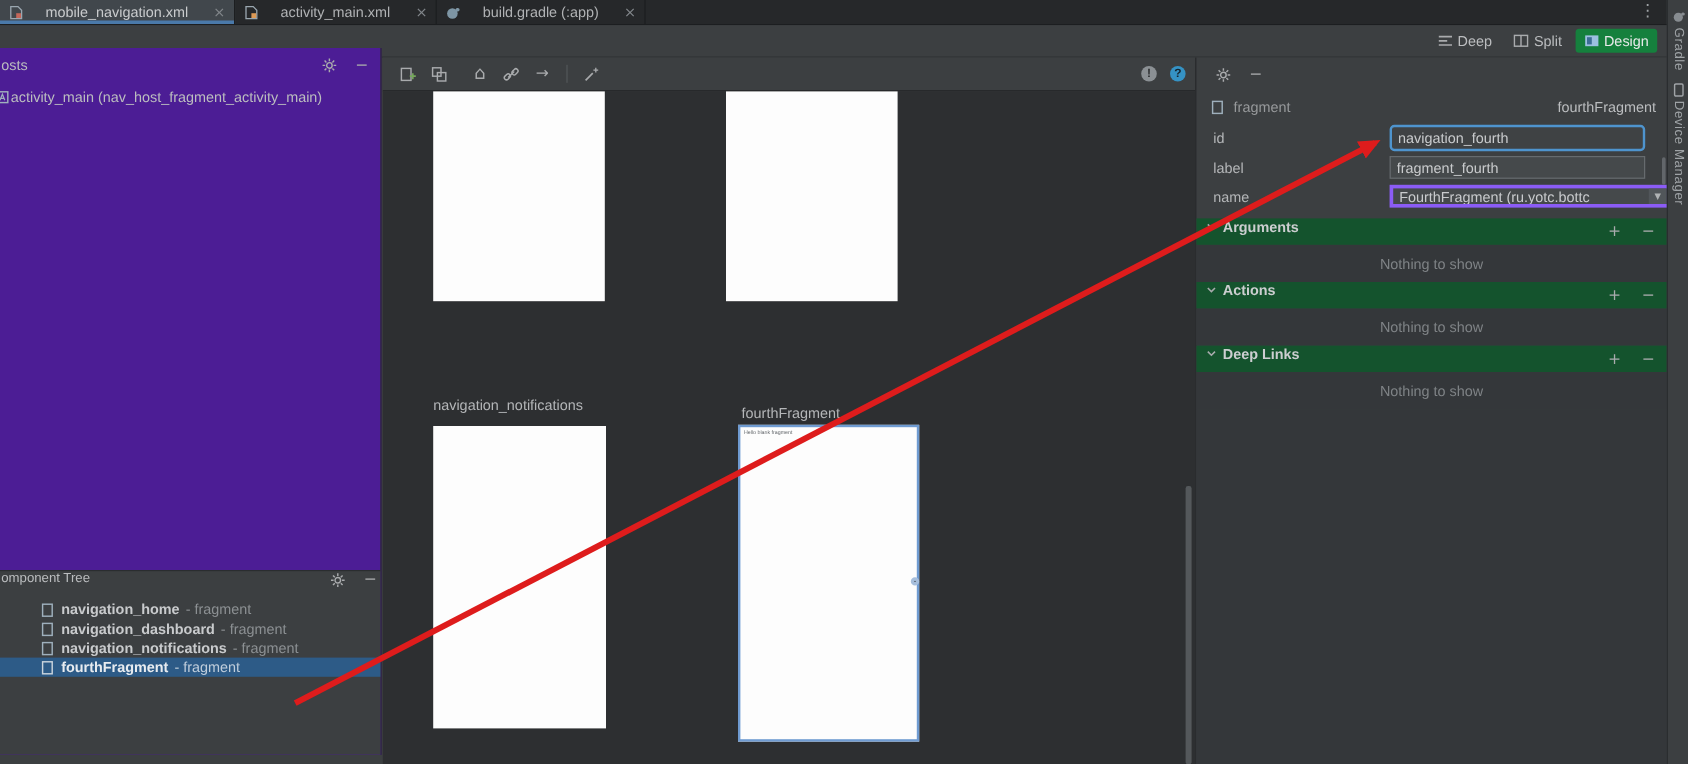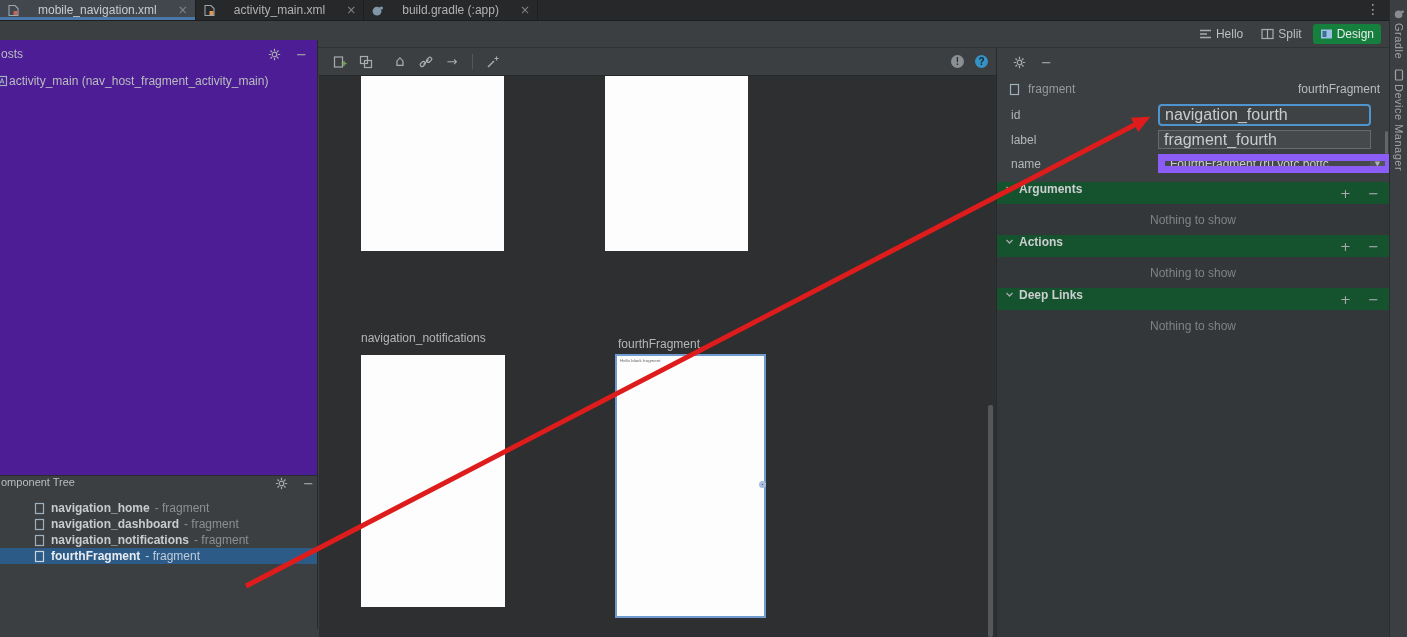--- a/index.html
+++ b/index.html
@@ -74,24 +74,24 @@
     border-left:1px solid #27292b;display:flex;flex-direction:column}
   .attrs-h{height:28px;display:flex;align-items:center;padding:0 8px 0 15px;flex:none}
   .attr-row{position:relative;flex:none}
   .row-frag{height:26px;display:flex;align-items:center;padding:0 9px 0 12px}
   .frag-type{color:#97999b;margin-left:6px}
   .frag-val{margin-left:auto;color:#bbbdbf}
   .f-row26{height:26px}
   .f-row24{height:24px}
   .f-label{position:absolute;left:14px;top:50%;transform:translateY(-50%);color:#b4b6b8}
   .f-input{position:absolute;left:161px;width:213px;background:#45494b;border:1px solid #666b6e;
-    color:#c9cbcd;font-family:"Liberation Sans",sans-serif;font-size:16px;padding:0 5px;outline:none}
+    color:#c9cbcd;font-family:"Liberation Sans",sans-serif;font-size:12px;padding:0 5px;outline:none}
   .f-input.plain{top:2px;height:19px}
   .f-input.focus{top:2px;height:22px;border:2px solid #4e94ce;border-radius:4px;background:#3f4244}
-  .combo{position:absolute;left:161px;top:2px;width:234px;height:19px;background:#45494b;border:7px solid #8b5cf6;
+  .combo{position:absolute;left:161px;top:2px;width:234px;height:19px;background:#45494b;border:3px solid #8b5cf6;
     display:flex;align-items:center;padding-left:5px;color:#c9cbcd;white-space:nowrap;overflow:hidden}
   .combo-text{flex:1 1 auto;overflow:hidden}
   .combo-arrow{flex:none;width:15px;height:100%;display:flex;align-items:center;justify-content:center;
     font-size:7px;color:#b0b3b5;background:#51565a}
   .attr-spacer{height:6px;flex:none}
   .sec-h{height:22px;background:#14532d;display:flex;align-items:flex-start;padding-left:8px;position:relative;flex:none}
   .sec-title{font-weight:bold;color:#ccced0;margin-left:5px}
   .sec-actions{position:absolute;right:8px;top:0;height:100%;display:flex;align-items:center;gap:13px;color:#a9abad;font-size:13px}
   .sec-empty{height:31px;background:#34373a;display:flex;align-items:center;justify-content:center;color:#7f8386;flex:none}
   .attrs-fill{flex:1 1 auto;background:#34373a}
@@ -146,21 +146,21 @@
   </div>
 
   <div class="toolbar2">
     <div class="view-toggle">
       <div class="vt">
         <span class="ticon">
           <svg width="13" height="12" viewBox="0 0 13 12" stroke="#a9abad" stroke-width="1.4" fill="none">
               <path d="M1 2.5h11M1 6h7M1 9.5h11"></path>
             </svg>
         </span>
-        <span>Hello</span>
+        <span>Deep</span>
       </div>
       <div class="vt">
         <span class="ticon">
           <svg width="13" height="12" viewBox="0 0 13 12" fill="none" stroke="#a9abad" stroke-width="1.2">
               <rect x="1" y="1.5" width="11" height="9"></rect>
               <path d="M6.5 1.5v9"></path>
             </svg>
         </span>
         <span>Split</span>
       </div>

